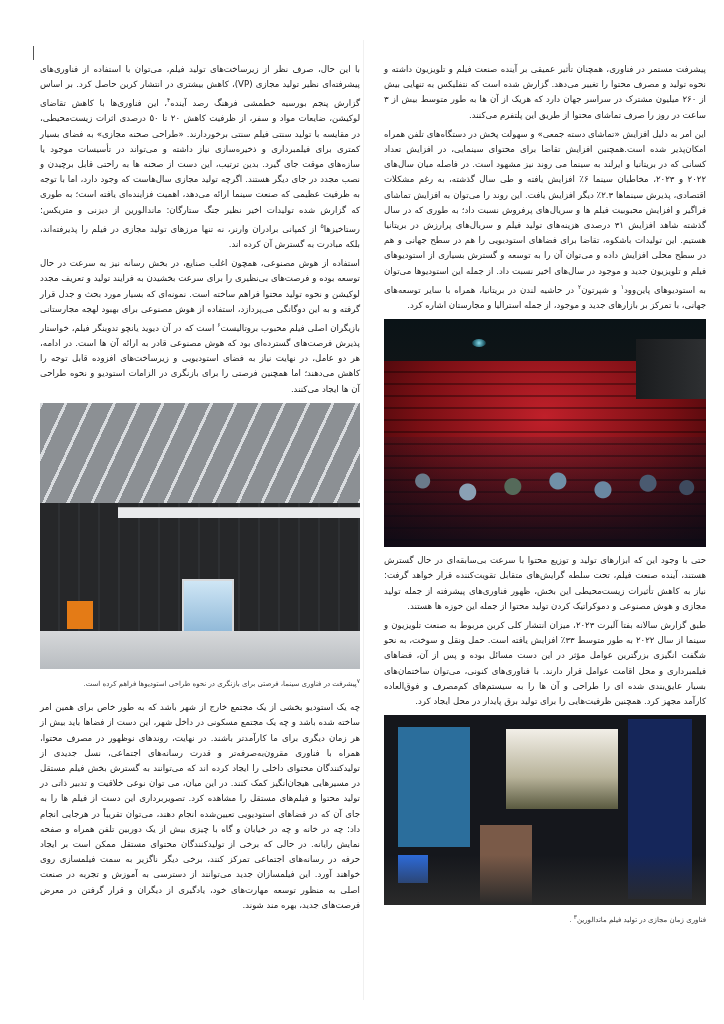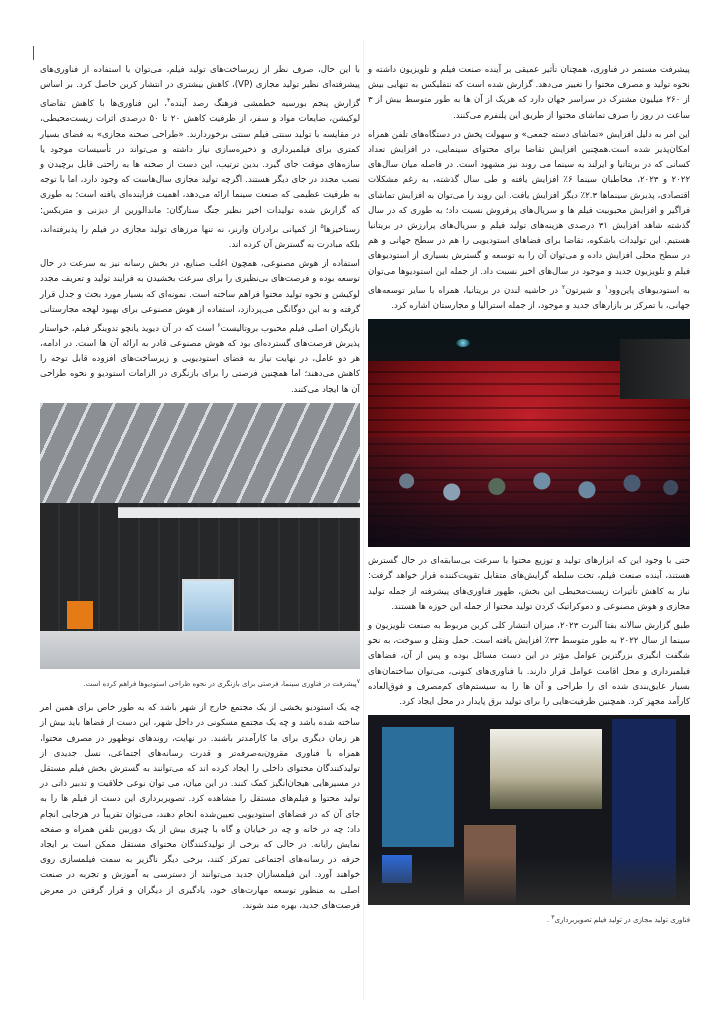--- a/index.html
+++ b/index.html
@@ -1,21 +1,21 @@
 <!DOCTYPE html>
 <html><head>
   <meta charset="utf-8">
   <style>
     html, body { margin: 0; padding: 0; background: #ffffff; }
     body { width: 724px; height: 1024px; position: relative; overflow: hidden;
       font-family: "DejaVu Sans", sans-serif; color: #1a1a1a; }
     .page-edge { position: absolute; left: 33px; top: 46px; width: 1px; height: 14px; background: #555; }
     .gutter { position: absolute; left: 363px; top: 40px; width: 1px; height: 960px; background: #f0f0f0; }
     .col { position: absolute; direction: rtl; text-align: justify; }
-    .col-right { left: 368px; top: 62px; width: 322px; }
+    .col-right { left: 384px; top: 62px; width: 322px; }
     .col-left { left: 40px; top: 62px; width: 320px; }
     p.body { margin: 0 0 4px 0; font-size: 8.6px; line-height: 15.2px; text-align-last: right; }
     .figure { position: relative; margin: 6px 0 6px 0; overflow: hidden; }
     .caption { font-size: 7px; color: #333; margin: 4px 0 10px 0; line-height: 11px; }
     sup { font-size: 6px; }
     
     .fig-cinema { height: 228px; background: #120607; }
     .fig-cinema .ceiling { position: absolute; left: 0; top: 0; right: 0; height: 50px;
       background: linear-gradient(180deg, #0a1317 0%, #101517 100%); }
     .fig-cinema .projector { position: absolute; left: 88px; top: 20px; width: 14px; height: 8px; border-radius: 50%;
@@ -84,21 +84,21 @@
   <p class="body">طبق گزارش سالانه بفتا آلبرت ۲۰۲۳، میزان انتشار کلی کربن مربوط به صنعت تلویزیون و سینما از سال ۲۰۲۲ به طور متوسط ۳۳٪ افزایش یافته است. حمل ونقل و سوخت، به نحو شگفت انگیزی بزرگترین عوامل مؤثر در این دست مسائل بوده و پس از آن، فضاهای فیلمبرداری و محل اقامت عوامل قرار دارند. با فناوری‌های کنونی، می‌توان ساختمان‌های بسیار عایق‌بندی شده ای را طراحی و آن ها را به سیستم‌های کم‌مصرف و فوق‌العاده کارآمد مجهز کرد. همچنین ظرفیت‌هایی را برای تولید برق پایدار در محل ایجاد کرد.</p>
 
   <div class="figure fig-vp" title="صحنه فیلمبرداری با تولید مجازی">
     <div class="blue-left"></div>
     <div class="screen"></div>
     <div class="blue-right"></div>
     <div class="tent"></div>
     <div class="monitor"></div>
     <div class="floor"></div>
   </div>
-  <div class="caption"><span>فناوری تولید مجازی در تولید فیلم تصویربرداری</span><sup>۳</sup><span> .</span></div>
+  <div class="caption"><span>فناوری زمان مجازی در تولید فیلم ماندالورین</span><sup>۳</sup><span> .</span></div>
 </div>
 
 <div class="col col-left">
   <p class="body"><span>با این حال، صرف نظر از زیرساخت‌های تولید فیلم، می‌توان با استفاده از فناوری‌های پیشرفته‌ای نظیر تولید مجازی (VP)، کاهش بیشتری در انتشار کربن حاصل کرد. بر اساس گزارش پنجم بورسیه خطمشی فرهنگ رصد آینده</span><sup>۴</sup><span>، این فناوری‌ها با کاهش تقاضای لوکیشن، ضایعات مواد و سفر، از ظرفیت کاهش ۲۰ تا ۵۰ درصدی اثرات زیست‌محیطی، در مقایسه با تولید سنتی فیلم سنتی برخوردارند. «طراحی صحنه مجازی» به فضای بسیار کمتری برای فیلمبرداری و ذخیره‌سازی نیاز داشته و می‌تواند در تأسیسات موجود یا سازه‌های موقت جای گیرد. بدین ترتیب، این دست از صحنه ها به راحتی قابل برچیدن و نصب مجدد در جای دیگر هستند. اگرچه تولید مجازی سال‌هاست که وجود دارد، اما با توجه به ظرفیت عظیمی که صنعت سینما ارائه می‌دهد، اهمیت فزاینده‌ای یافته است؛ به طوری که گزارش شده تولیدات اخیر نظیر جنگ ستارگان: ماندالورین از دیزنی و متریکس: رستاخیزها</span><sup>۵</sup><span> از کمپانی برادران وارنر، نه تنها مرزهای تولید مجازی در فیلم را پذیرفته‌اند، بلکه مبادرت به گسترش آن کرده اند.</span></p>
   <p class="body"><span>استفاده از هوش مصنوعی، همچون اغلب صنایع، در بخش رسانه نیز به سرعت در حال توسعه بوده و فرصت‌های بی‌نظیری را برای سرعت بخشیدن به فرایند تولید و تعریف مجدد لوکیشن و نحوه تولید محتوا فراهم ساخته است. نمونه‌ای که بسیار مورد بحث و جدل قرار گرفته و به این دوگانگی می‌پردازد، استفاده از هوش مصنوعی برای بهبود لهجه مجارستانی بازیگران اصلی فیلم محبوب بروتالیست</span><sup>۶</sup><span> است که در آن دیوید یانچو تدوینگر فیلم، خواستار پذیرش فرصت‌های گسترده‌ای بود که هوش مصنوعی قادر به ارائه آن ها است. در ادامه، هر دو عامل، در نهایت نیاز به فضای استودیویی و زیرساخت‌های افزوده قابل توجه را کاهش می‌دهند؛ اما همچنین فرصتی را برای بازنگری در الزامات استودیو و نحوه طراحی آن ها ایجاد می‌کنند.</span></p>
 
   <div class="figure fig-studio" title="فضای داخلی استودیوی بزرگ فیلمبرداری">
     <div class="roof"></div>
     <div class="wall"></div>
     <div class="catwalk"></div>

